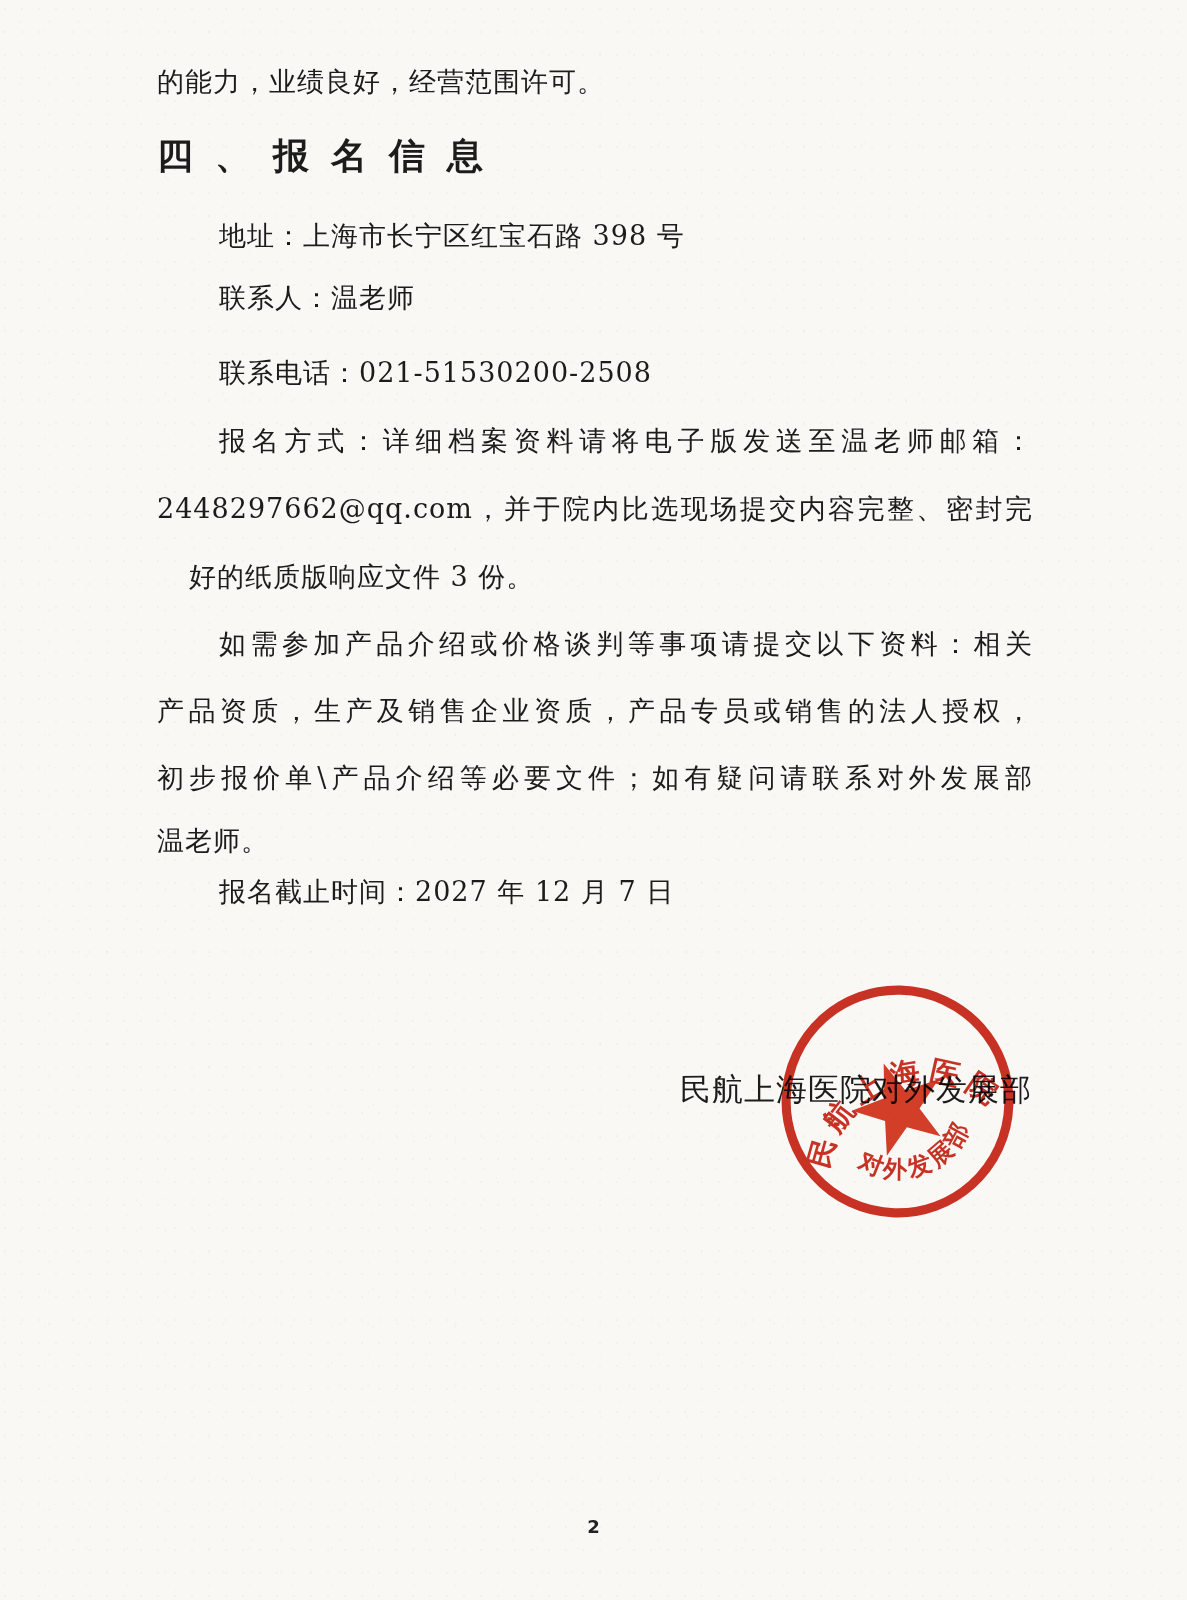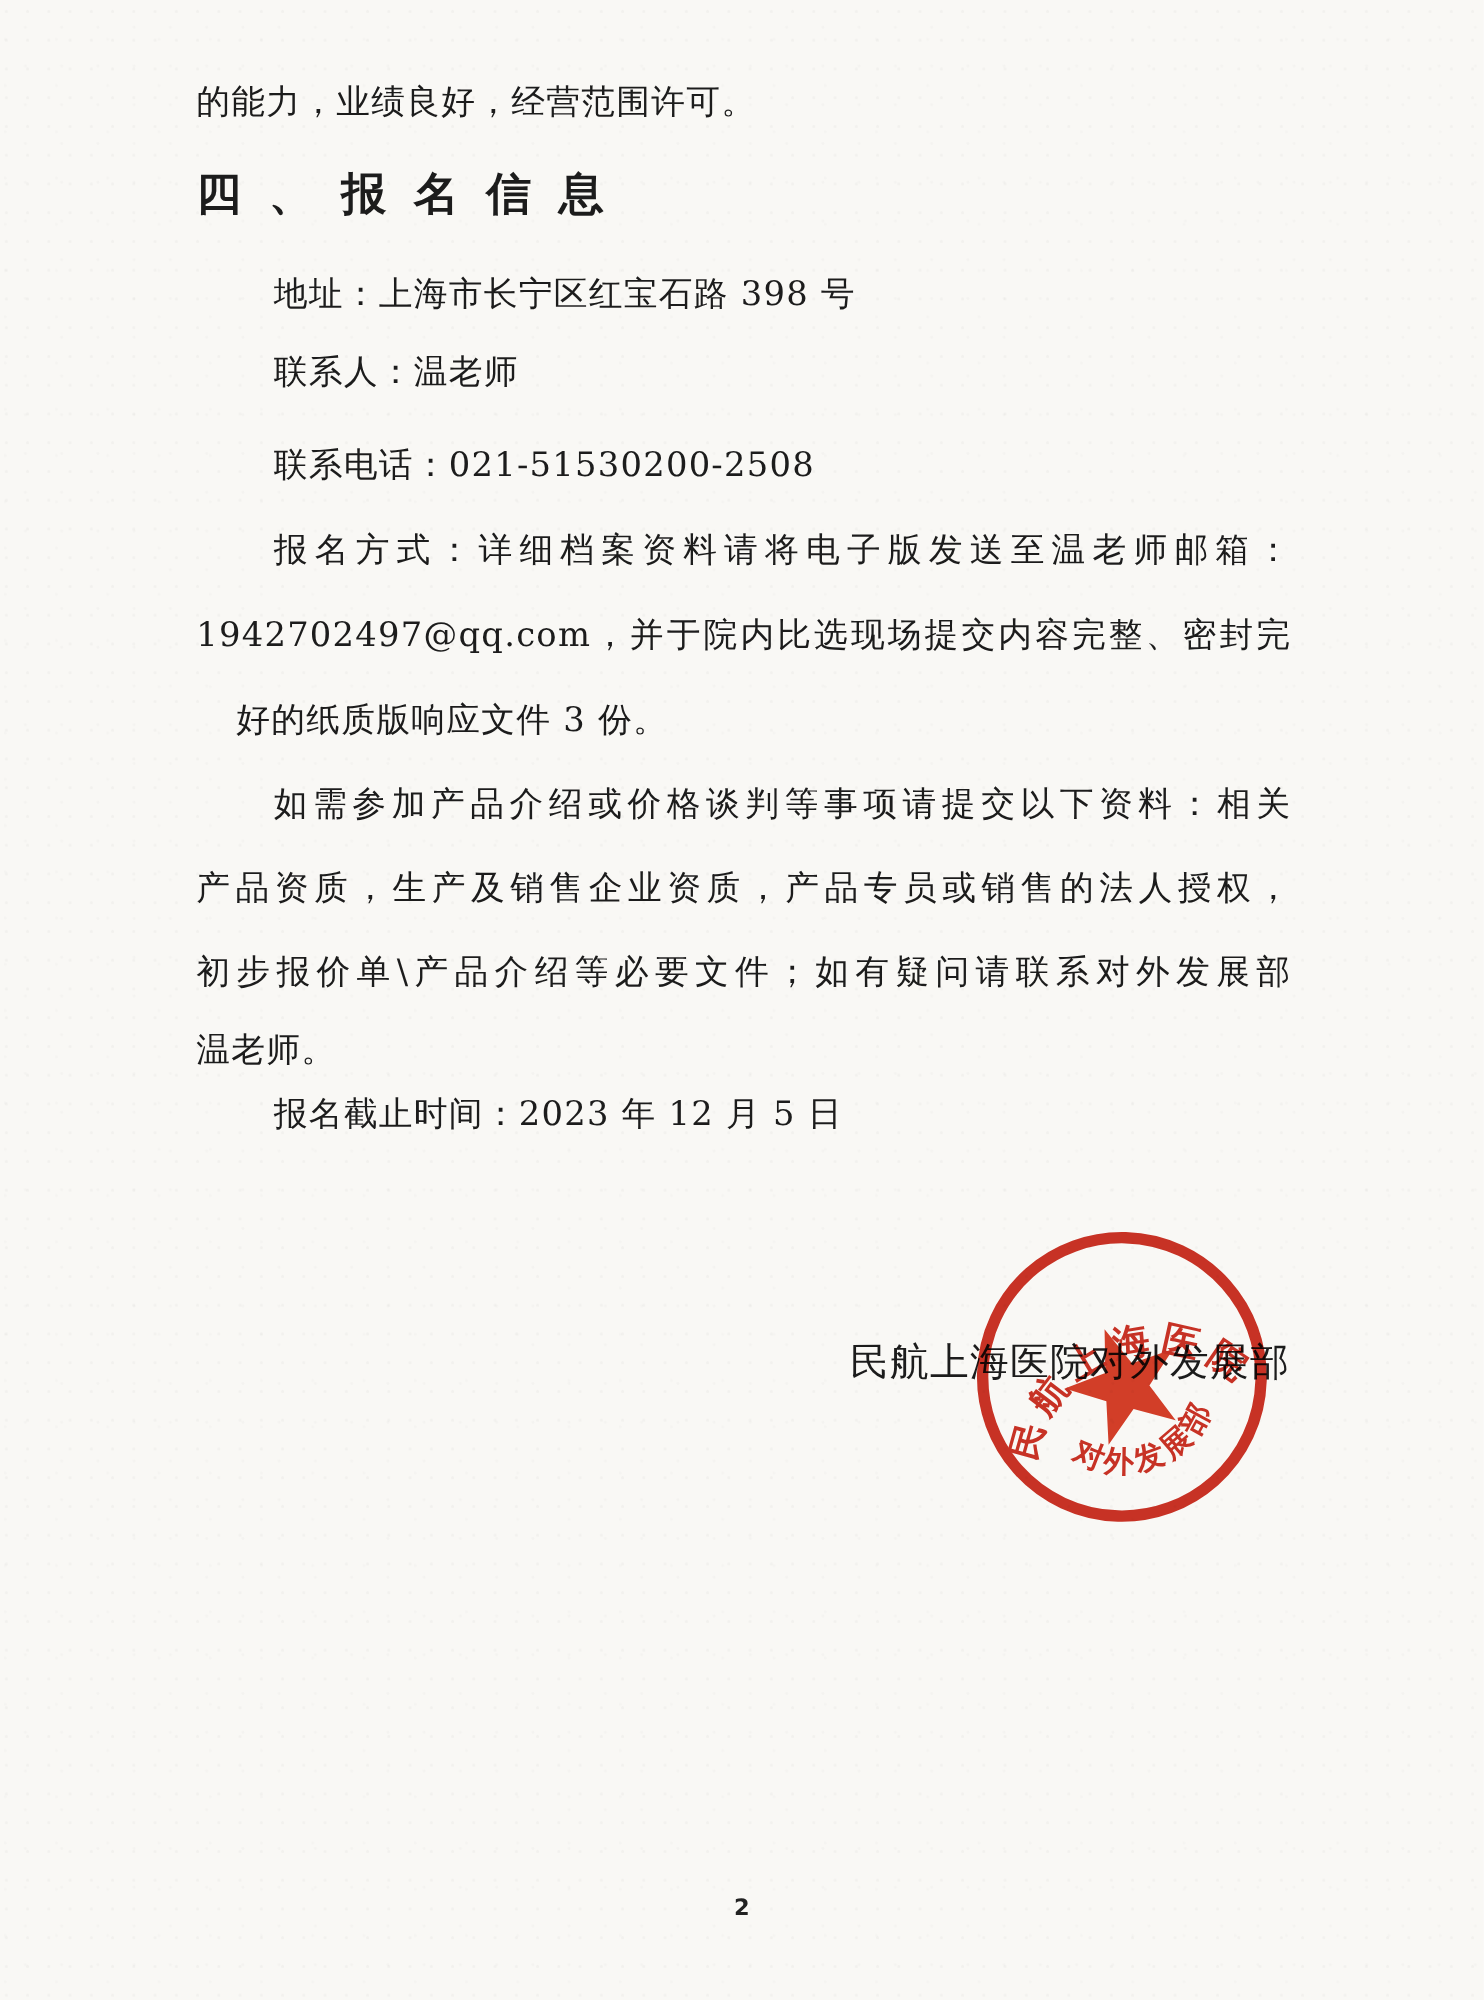--- a/index.html
+++ b/index.html
@@ -59,27 +59,27 @@
 
   <div class="textcol">
     <div class="line r-cont wrap">的能力，业绩良好，经营范围许可。</div>
 
     <div class="line r-head heading">四、报名信息</div>
 
     <div class="line r0 indent wrap">地址：上海市长宁区红宝石路 398 号</div>
     <div class="line r1 indent wrap">联系人：温老师</div>
     <div class="line r2 indent wrap">联系电话：021-51530200-2508</div>
     <div class="line r3 indent just">报名方式：详细档案资料请将电子版发送至温老师邮箱：</div>
-    <div class="line r4 just">1942702497@qq.com，并于院内比选现场提交内容完整、密封完</div>
+    <div class="line r4 just">2448297662@qq.com，并于院内比选现场提交内容完整、密封完</div>
     <div class="line r5 wrap">好的纸质版响应文件 3 份。</div>
     <div class="line r6 indent just">如需参加产品介绍或价格谈判等事项请提交以下资料：相关</div>
     <div class="line r7 just">产品资质，生产及销售企业资质，产品专员或销售的法人授权，</div>
     <div class="line r8 just">初步报价单\产品介绍等必要文件；如有疑问请联系对外发展部</div>
     <div class="line r9 wrap">温老师。</div>
-    <div class="line r10 indent wrap">报名截止时间：2023 年 12 月 5 日</div>
+    <div class="line r10 indent wrap">报名截止时间：2027 年 12 月 7 日</div>
   </div>
 
   <div class="sig-org">民航上海医院对外发展部</div>
 
   <svg class="seal" viewBox="0 0 240 240" xmlns="http://www.w3.org/2000/svg" aria-hidden="true">
     <defs>
       <path id="sealArcTop" d="M 33.9 160.1 A 95 95 0 0 1 206.1 160.1" fill="none"></path>
       <path id="sealArcBot" d="M 62.5 168.2 A 75 75 0 0 0 177.5 168.2" fill="none"></path>
     </defs>
     <circle cx="120" cy="120" r="110" fill="none" stroke="#c9281a" stroke-width="9"></circle>

